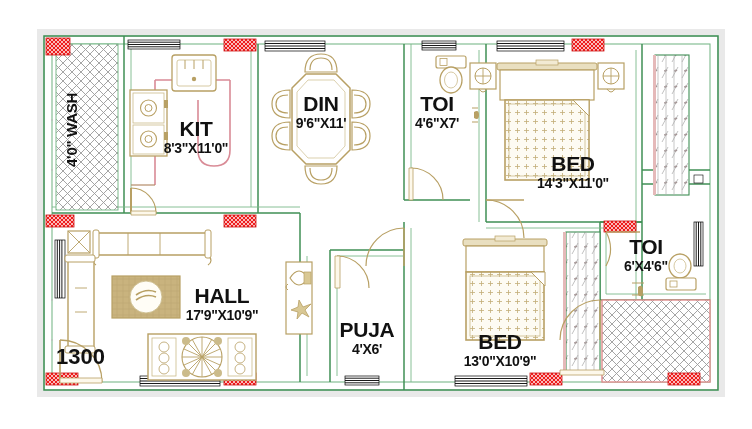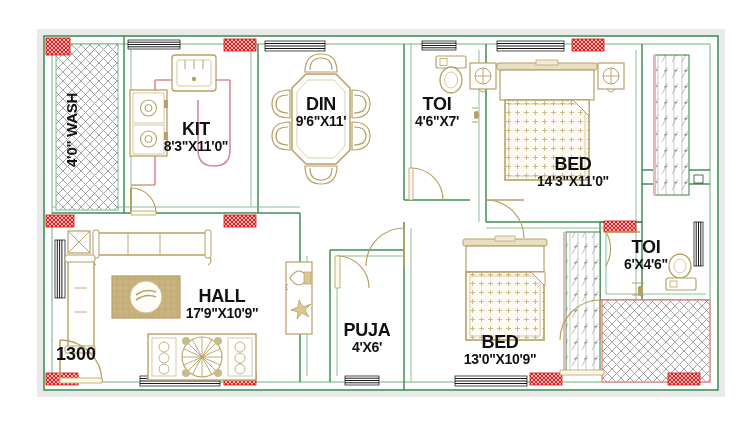--- a/index.html
+++ b/index.html
@@ -3,25 +3,25 @@
 <meta charset="utf-8">
 <title>Floor Plan</title>
 <style>
   html,body{margin:0;padding:0;background:#ffffff;}
   body{font-family:"Liberation Sans",sans-serif;}
   #plan{position:relative;width:752px;height:429px;background:#fff;overflow:hidden;}
   #plan svg{position:absolute;left:0;top:0;}
   .lbl{position:absolute;color:#111;font-family:"Liberation Sans",sans-serif;
        font-weight:700;text-align:center;white-space:nowrap;line-height:1.12;
        letter-spacing:-0.3px;}
-  .lbl .nm{display:block;font-size:18px;}
+  .lbl .nm{display:block;font-size:21px;}
   .lbl .dm{display:block;font-size:14px;}
   .lbl.one .nm{font-size:15px;}
   .vert{transform:rotate(-90deg);transform-origin:center center;}
-  #areacode{position:absolute;font-size:18px;font-weight:700;color:#111;
+  #areacode{position:absolute;font-size:22px;font-weight:700;color:#111;
             font-family:"Liberation Sans",sans-serif;letter-spacing:0px;}
 </style>
 </head>
 <body>
 
 <div id="plan">
 
   <svg width="752" height="429" viewBox="0 0 752 429">
     <defs>
 

